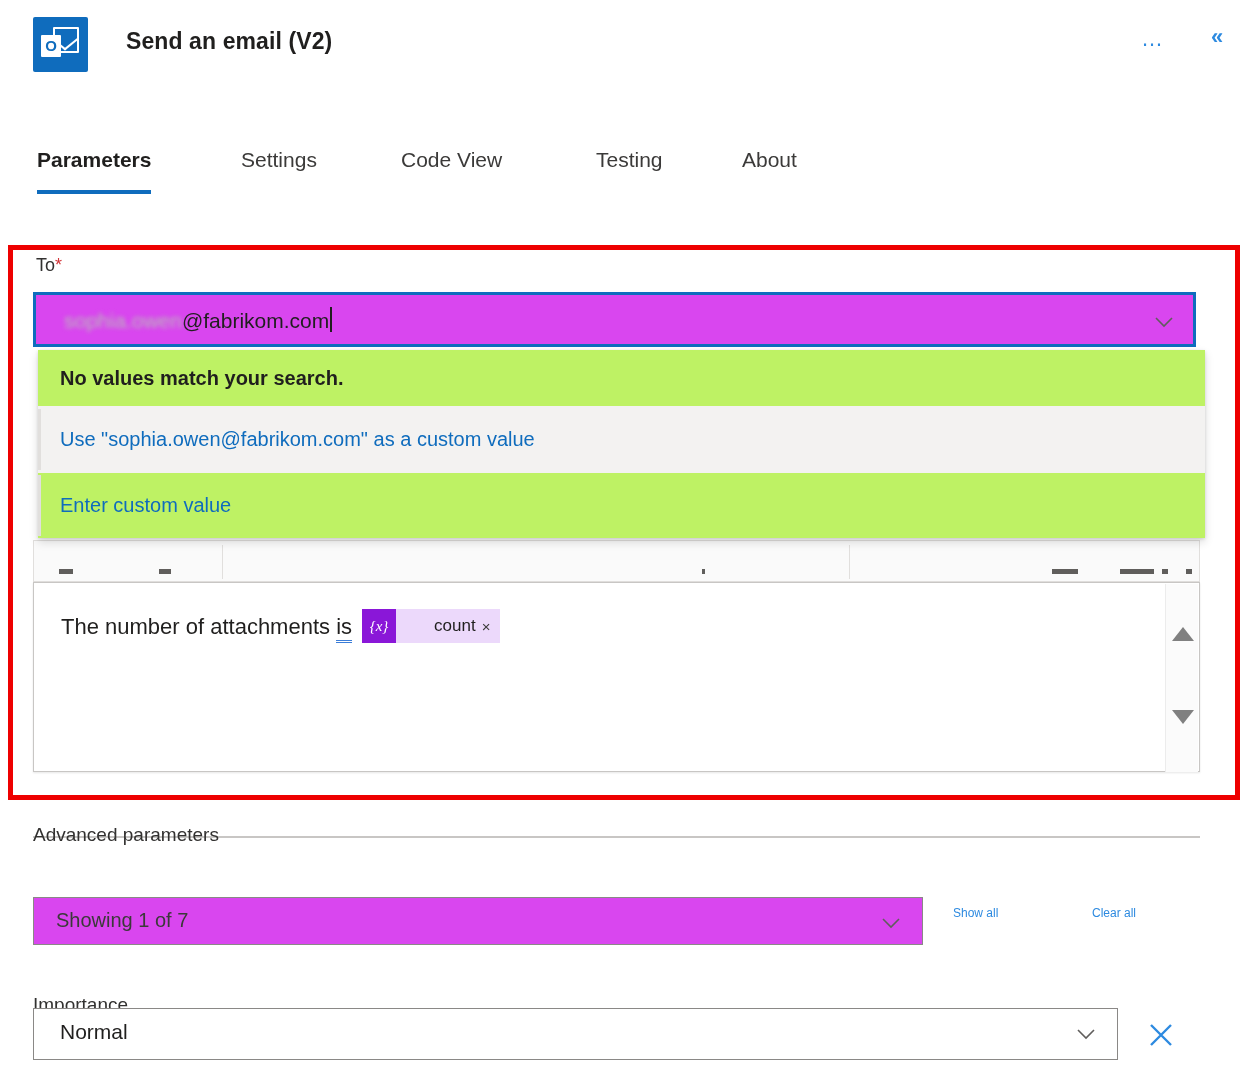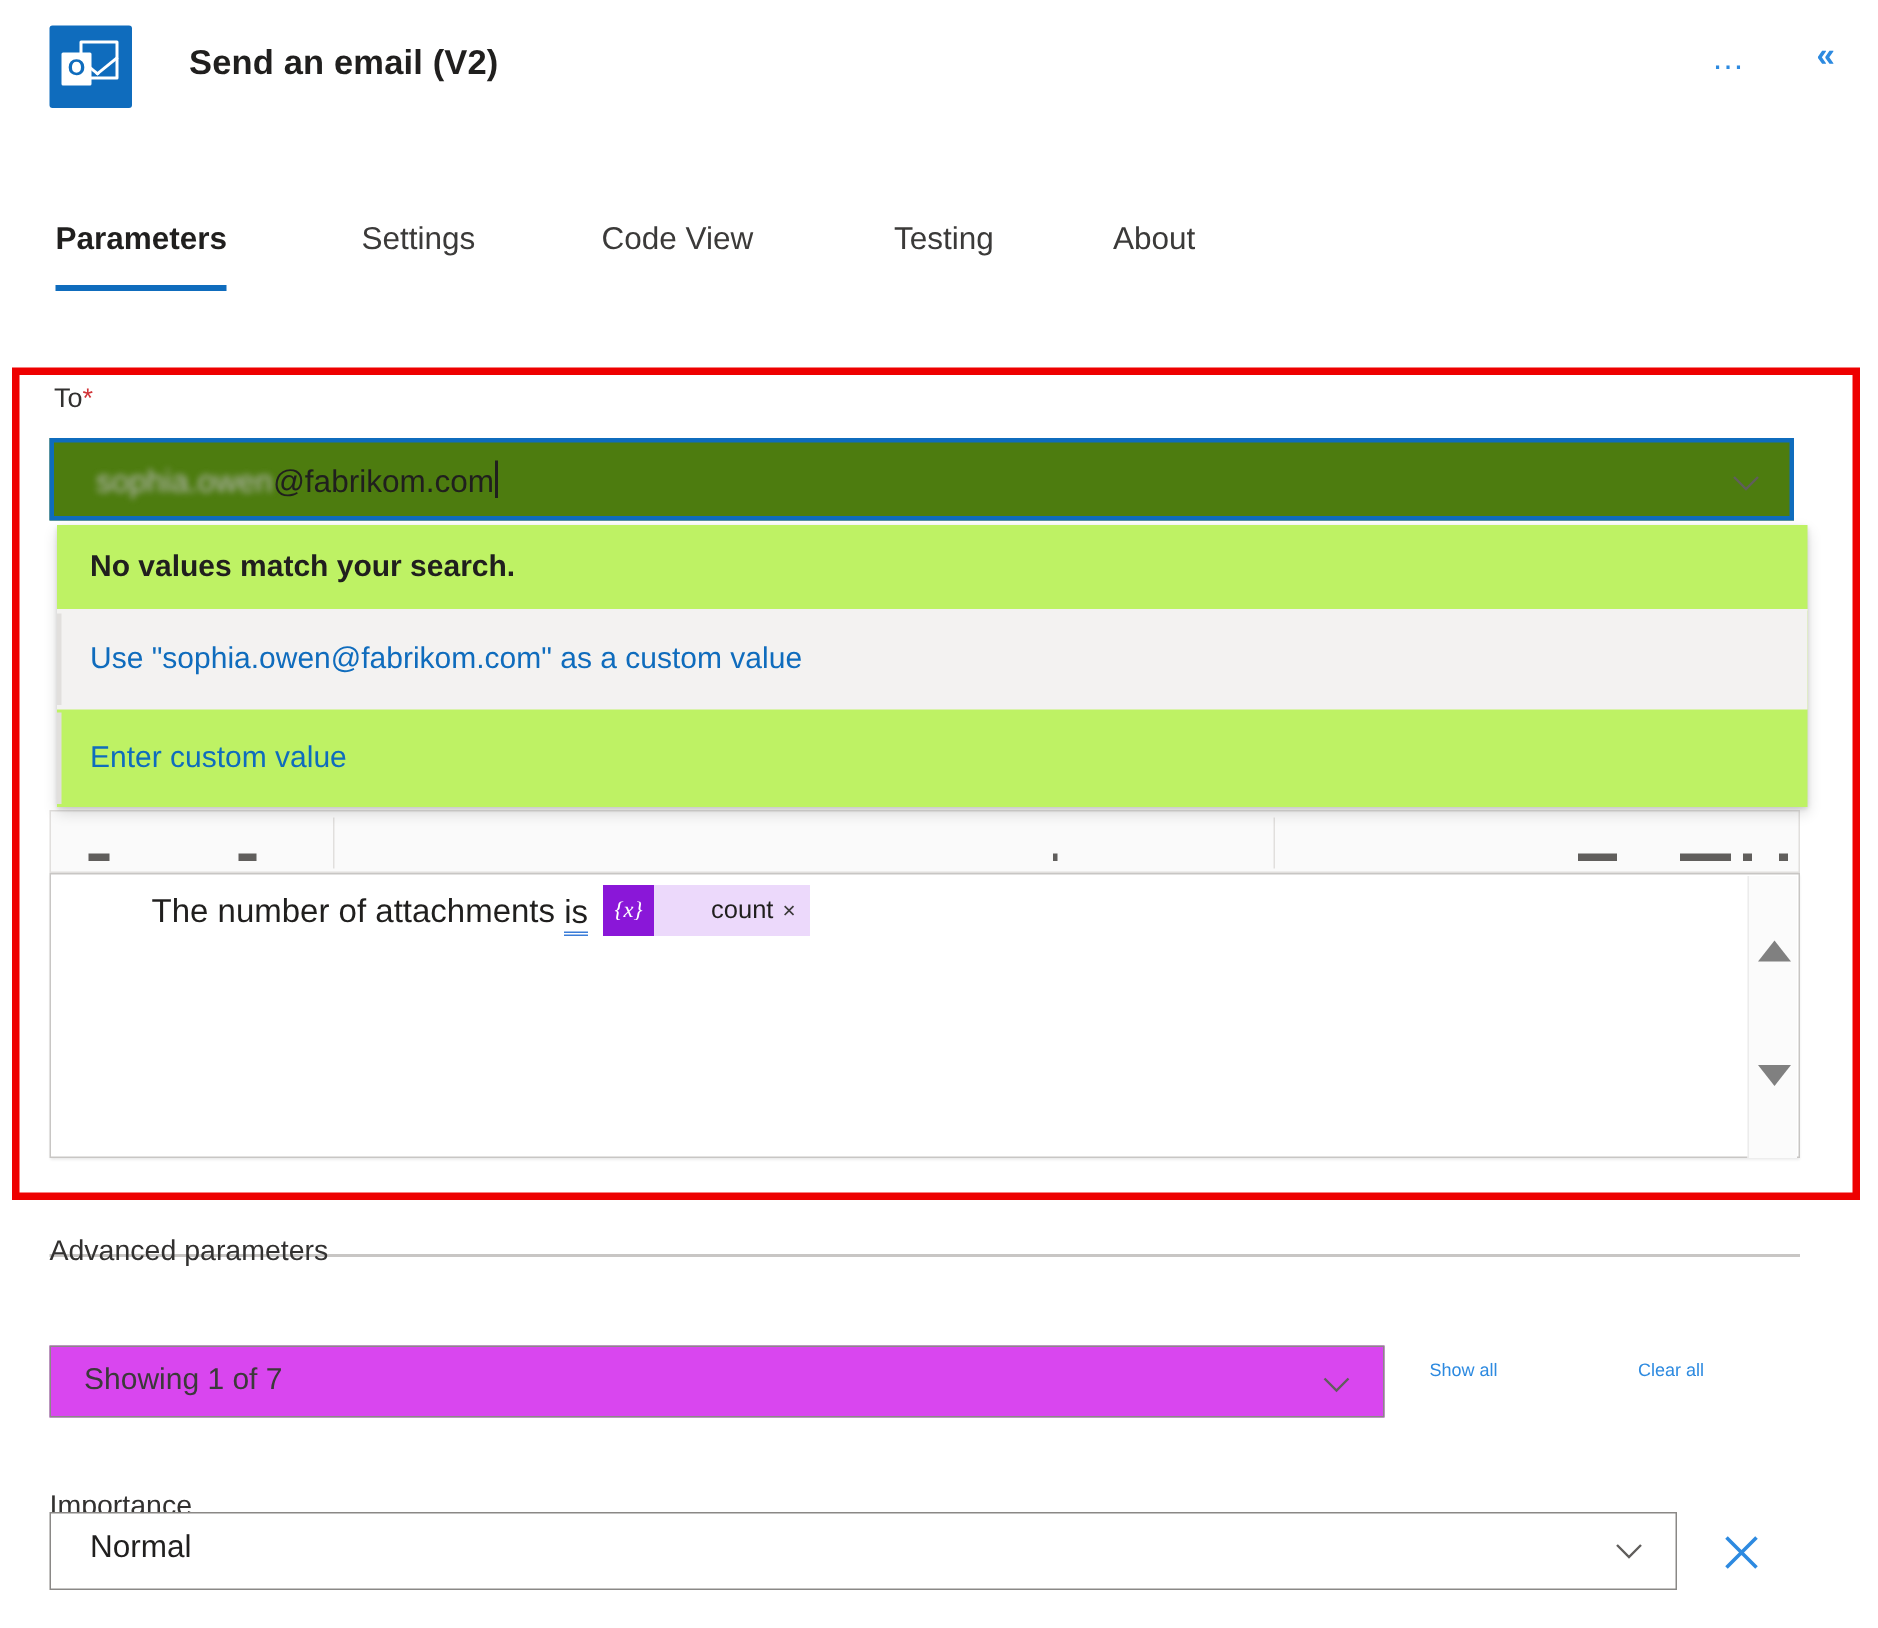--- a/index.html
+++ b/index.html
@@ -134,21 +134,21 @@
   .to-label .req {
     color: #d13438;
     font-size: 18px;
   }
   .to-input {
     position: absolute;
     left: 33px; top: 292px;
     width: 1163px; height: 55px;
     border: 3px solid #0f6cbd;
     box-sizing: border-box;
-    background: #4d7c0f;
+    background: #d946ef;
     z-index: 20;
   }
   .to-input-text {
     position: absolute;
     left: 28px; top: 12px;
     font-size: 21px;
     color: #201f1e;
     white-space: nowrap;
   }
   .to-input-text .blurred {
@@ -238,25 +238,24 @@
     left: 33px; top: 582px;
     width: 1167px; height: 190px;
     border: 1px solid #c8c6c4;
     box-sizing: border-box;
     background: #ffffff;
     box-shadow: 0 1px 2px rgba(0,0,0,0.10);
     z-index: 10;
   }
   .body-text {
     position: absolute;
-    left: 27px; top: 9px;
+    left: 27px; top: 28px;
     font-size: 22px;
     color: #201f1e;
     white-space: nowrap;
-    margin-left: 40px;
   }
   .grammar {
     border-bottom: 3px double #3b7dd8;
     padding-bottom: 1px;
   }
   .token {
     display: inline-flex;
     align-items: center;
     vertical-align: middle;
     background: #ecd9fb;

